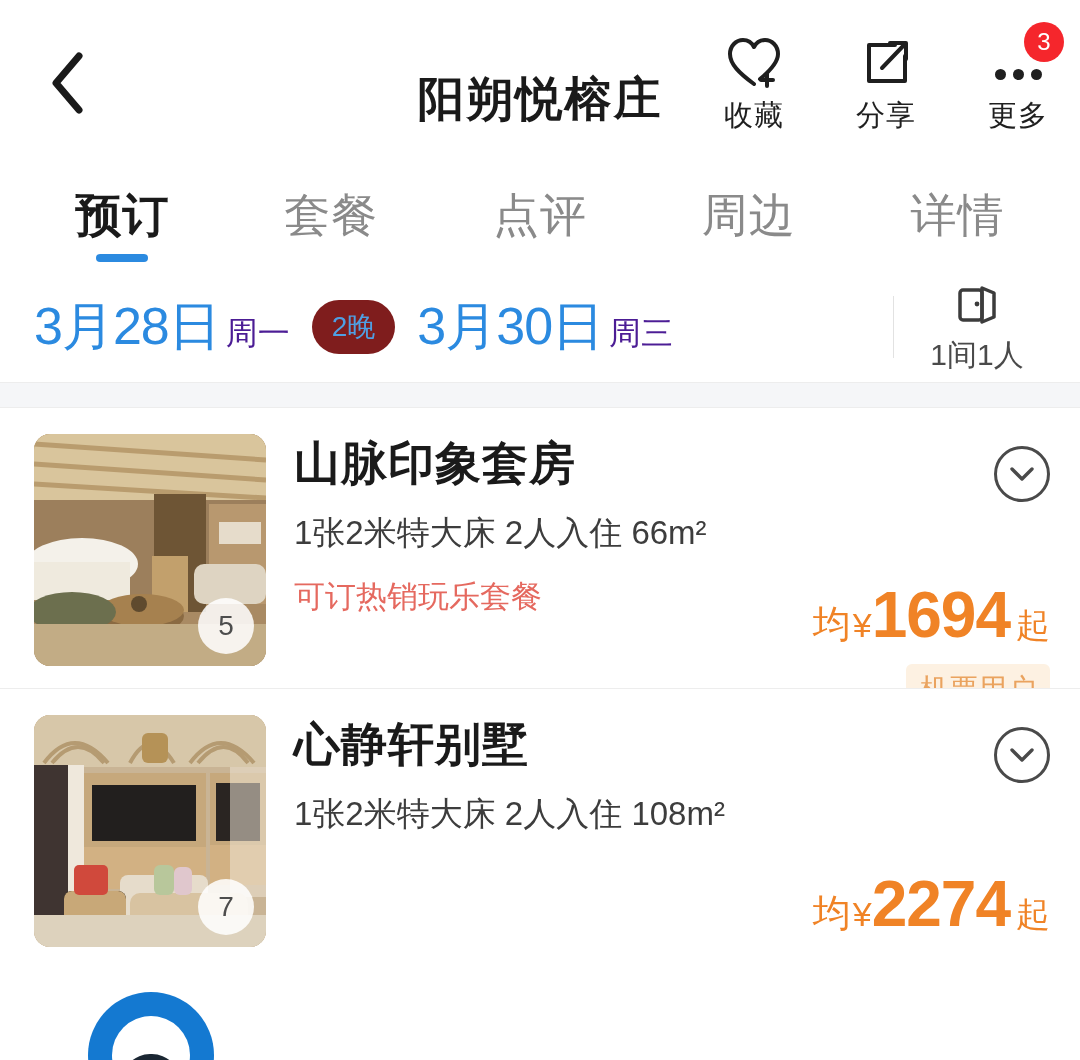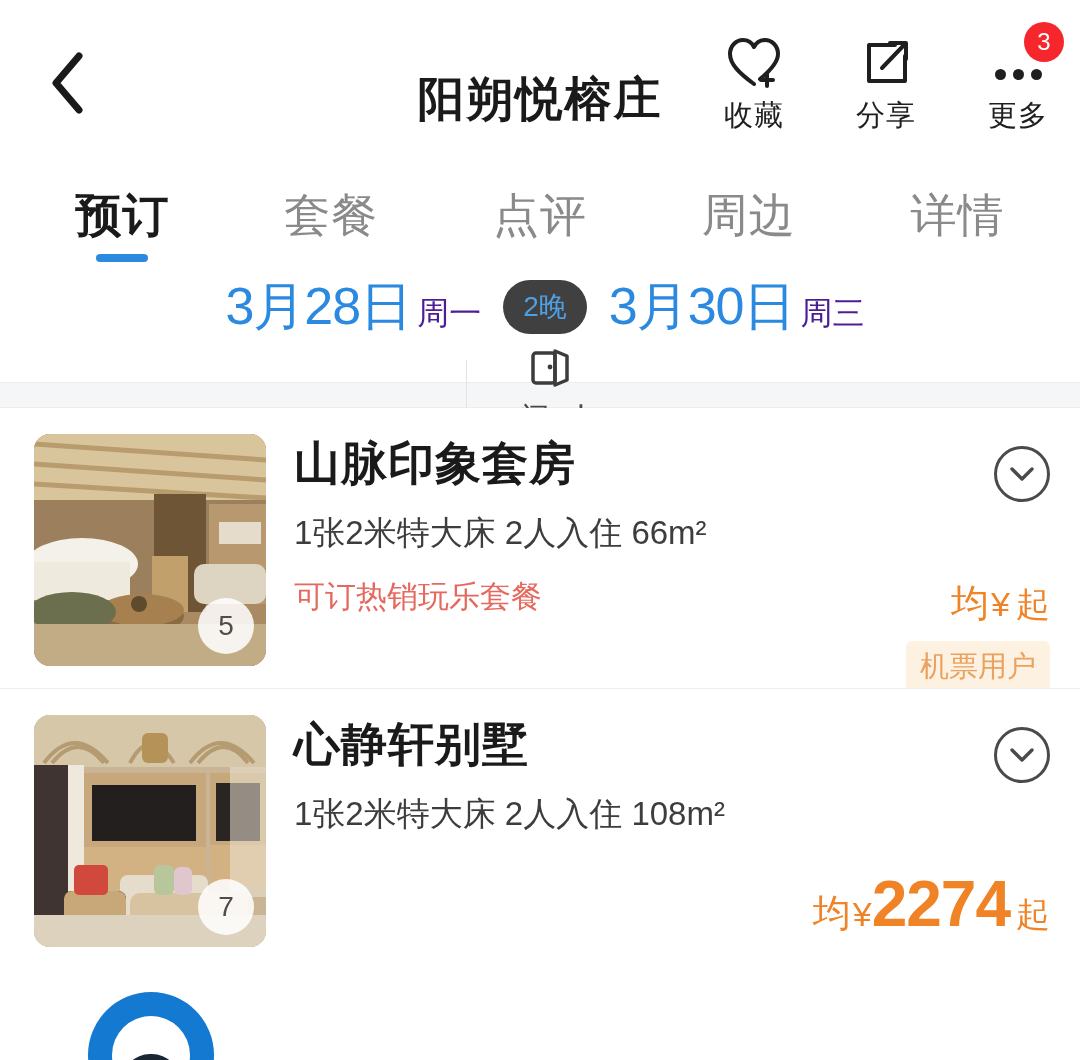--- a/index.html
+++ b/index.html
@@ -59,27 +59,27 @@
   }
   .tab.active { color: #1a1a1a; font-weight: 700; }
   .tab.active::after {
     content: ""; position: absolute; bottom: 10px; left: 50%; transform: translateX(-50%);
     width: 52px; height: 8px; border-radius: 4px; background: #2b8ae0;
   }
 
   
   .datebar {
     height: 110px; display: flex; align-items: center;
-    padding: 0 24px 0 34px; background: #fff; flex-direction: column;
+    padding: 0 24px 0 34px; background: #fff;
   }
   .date-left { display: flex; align-items: baseline; flex: 1; }
   .date-main { font-size: 52px; color: #2b8ae0; font-weight: 400; letter-spacing: -1px; }
   .date-week { font-size: 32px; color: #4c1d95; margin-left: 6px; }
   .nights-pill {
-    margin: 0 22px; background: #404040; color: #4f9fe3;
+    margin: 0 22px; background: #7f1d1d; color: #4f9fe3;
     font-size: 28px; border-radius: 28px; padding: 8px 20px;
     position: relative; top: -8px;
   }
   .date-right { display: flex; align-items: center; }
   .date-tool {
     width: 158px; display: flex; flex-direction: column; align-items: center; gap: 4px;
   }
   .date-tool-icon { height: 52px; display: flex; align-items: center; justify-content: center; }
   .date-tool-label { font-size: 30px; color: #4a4a4a; letter-spacing: 0px; }
   .tool-sep { width: 1px; height: 62px; background: #e2e2e2; margin: 0 4px; }
@@ -275,20 +275,21 @@
     <div class="expand-btn">
       <svg width="28" height="18" viewBox="0 0 28 18">
         <polyline points="4,4 14,14 24,4" fill="none" stroke="#4a4a4a" stroke-width="3.4" stroke-linecap="round" stroke-linejoin="round"></polyline>
       </svg>
     </div>
 
     <div class="price-block" style="top:170px;">
       <div class="price-line">
         <span class="price-prefix">均</span>
         <span class="price-yen">¥</span>
+        <span class="price-num">1694</span>
         <span class="price-suffix">起</span>
       </div>
       <div class="price-tag">机票用户</div>
     </div>
   </div>
 
   <div class="room-row">
     <div class="thumb">
       <svg class="ph" viewBox="0 0 232 232" preserveAspectRatio="none">
         <rect width="232" height="232" fill="#c9b495"></rect>

